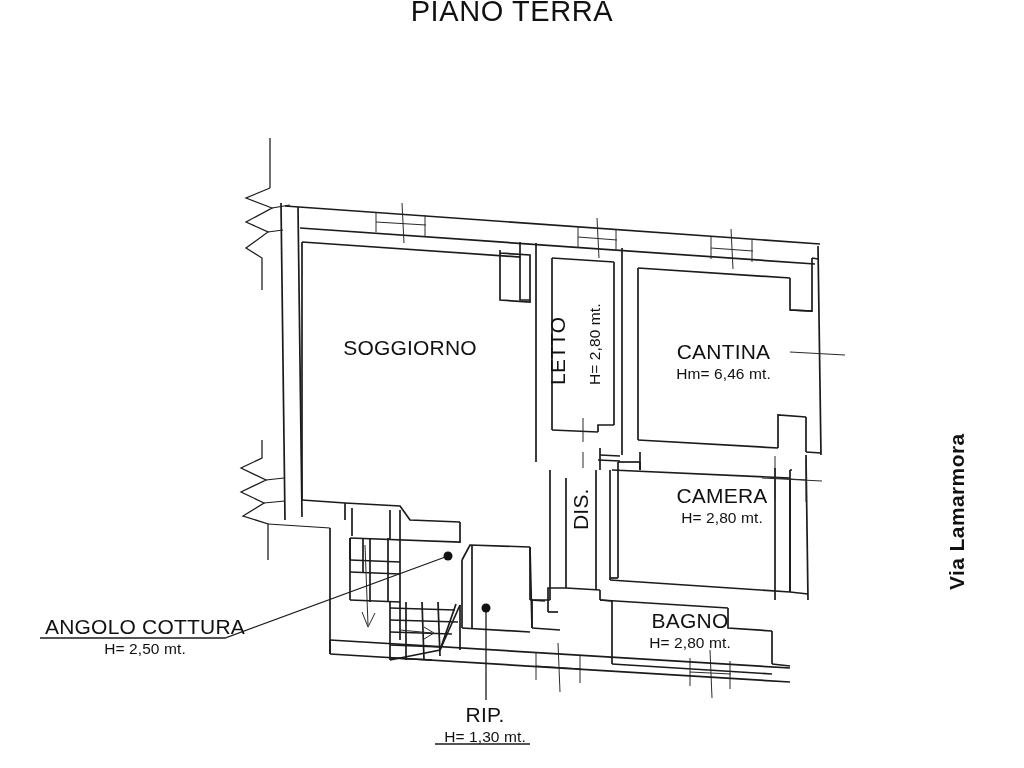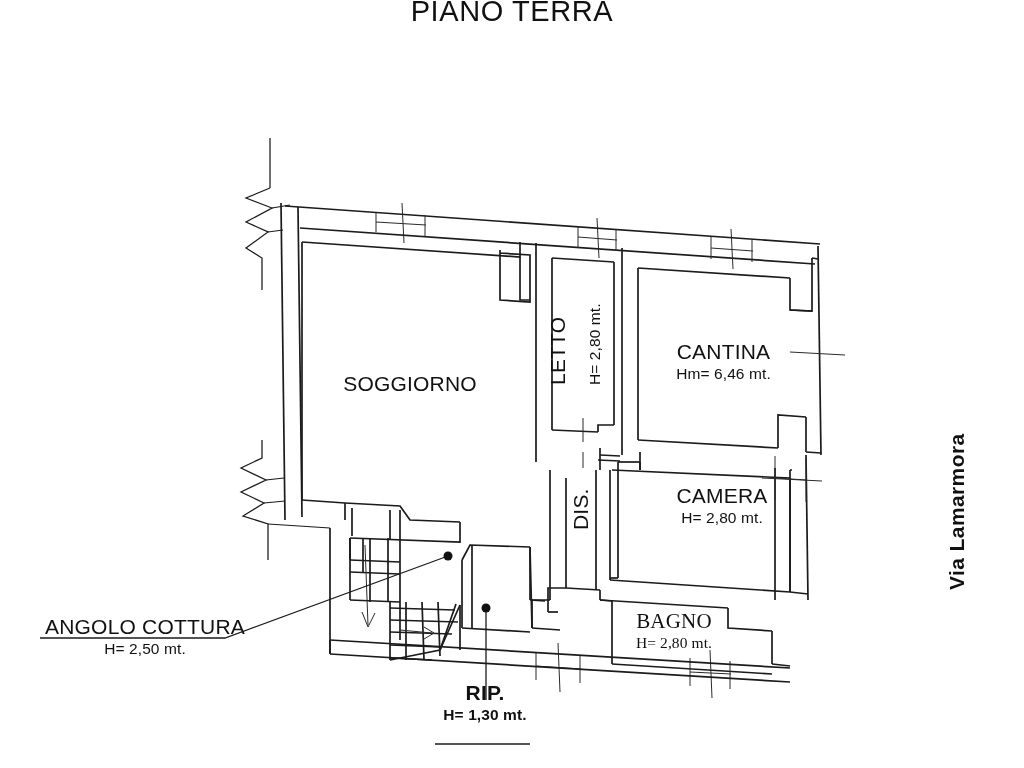--- a/index.html
+++ b/index.html
@@ -319,55 +319,55 @@
       <circle class="dot" cx="448" cy="556" r="4.5"></circle>
     </g>
     <g>
       <path class="leader" d="M435,744 L530,744 L530,744"></path>
       <path class="leader" d="M486,608 L486,700"></path>
       <circle class="dot" cx="486" cy="608" r="4.5"></circle>
     </g>
 
   </svg>
 
-  <div class="label center" style="left:315px; top:336px; width:190px;margin-top:36px;">
+  <div class="label center" style="left:315px; top:336px; width:190px;">
     <div class="label-name">SOGGIORNO</div>
   </div>
 
   <div class="vert-block rot90" style="left:546px; top:385px;">
     <div class="label-name" style="position:relative; display:inline-block;">LETTO</div>
   </div>
   <div class="vert-block rot90" style="left:586px; top:385px;">
     <div class="label-h" style="position:relative; display:inline-block;">H= 2,80 mt.</div>
   </div>
 
   <div class="label center" style="left:636px; top:316px; width:175px;margin-top:24px;">
     <div class="label-name">CANTINA</div>
     <div class="label-h">Hm= 6,46 mt.</div>
   </div>
 
   <div class="label center" style="left:632px; top:484px; width:180px;">
     <div class="label-name">CAMERA</div>
     <div class="label-h">H= 2,80 mt.</div>
   </div>
 
-  <div class="label center" style="left:584px; top:609px; width:180px;font-family:Liberation Serif, serif;">
+  <div class="label center" style="left:600px; top:609px; width:180px;">
     <div class="label-name">BAGNO</div>
     <div class="label-h">H= 2,80 mt.</div>
   </div>
 
   <div class="vert-block rot90" style="left:569px; top:530px;">
     <div class="label-name" style="position:relative; display:inline-block;">DIS.</div>
   </div>
 
   <div class="label center" style="left:40px; top:594px; width:210px;margin-top:21px;">
     <div class="label-name">ANGOLO COTTURA</div>
     <div class="label-h">H= 2,50 mt.</div>
   </div>
 
-  <div class="label center" style="left:425px; top:681px; width:120px;font-weight:bold;">
+  <div class="label center" style="left:425px; top:703px; width:120px;">
     <div class="label-name">RIP.</div>
     <div class="label-h">H= 1,30 mt.</div>
   </div>
 
   <div id="street" style="left:945px; top:590px;">Via Lamarmora</div>
 
 </div>
 
 </body></html>

